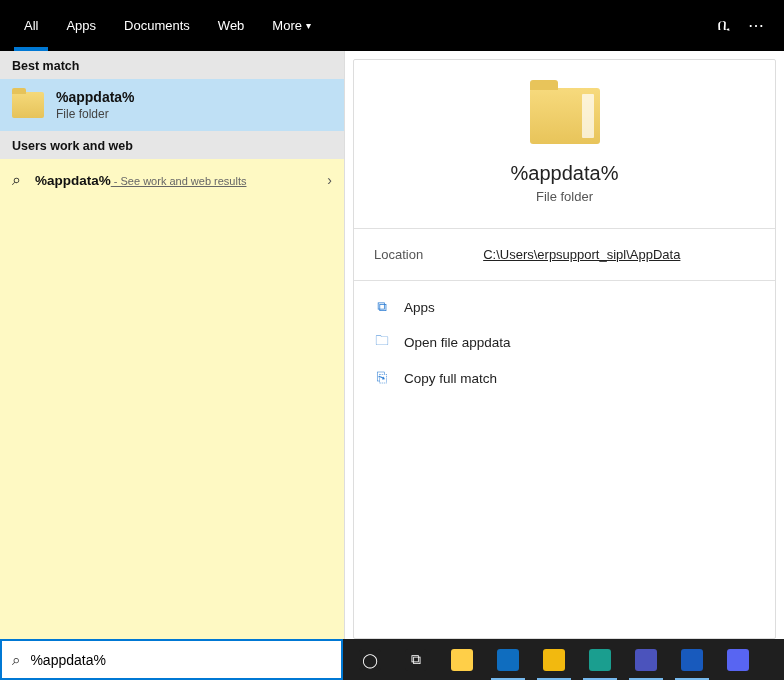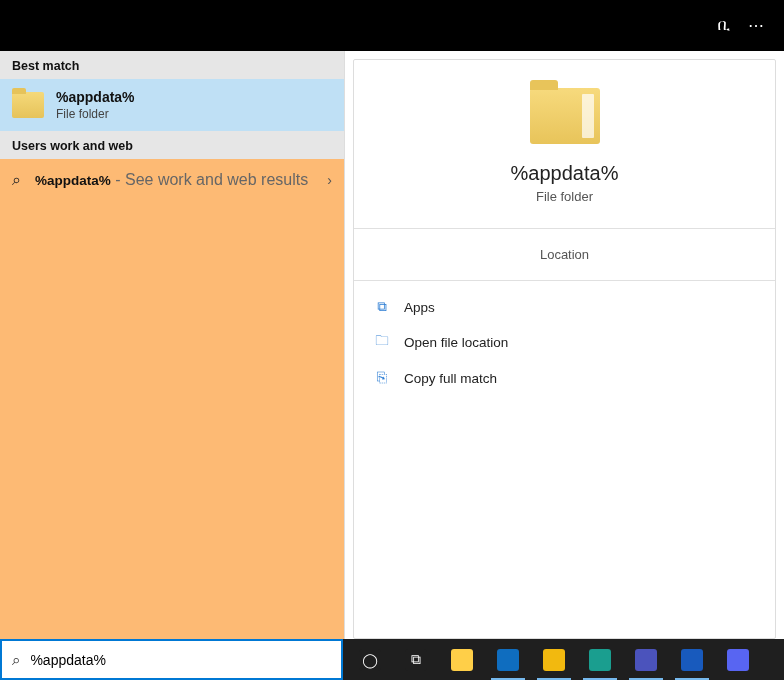--- a/index.html
+++ b/index.html
@@ -7,61 +7,71 @@
 
   .topbar { background: #000; height: 51px; display: flex; align-items: center; padding: 0 10px; }
   .tabs { display: flex; height: 100%; }
   .tab { color: #fff; font-size: 13px; padding: 0 14px; height: 100%; display: flex; align-items: center; cursor: pointer; position: relative; }
   .tab.active::after { content: ""; position: absolute; bottom: 0; left: 4px; right: 4px; height: 4px; background: #0078d4; }
   .more-caret { margin-left: 4px; font-size: 10px; }
   .topbar-right { margin-left: auto; display: flex; gap: 18px; padding-right: 10px; }
   .top-icon { color: #fff; font-size: 16px; cursor: pointer; }
 
   .main { display: flex; height: calc(100% - 51px - 41px); }
-  .left { width: 344px; background: #fdba74; display: flex; flex-direction: column; }
+  .left { width: 344px; background: #fef9c3; display: flex; flex-direction: column; }
   .section-label { font-size: 12.5px; font-weight: 600; padding: 8px 12px 6px; color: #111; background: #e6e6e6; }
   .best-row { background: #bfe0f5; display: flex; align-items: center; padding: 10px 12px; gap: 12px; }
   .folder-ico-sm { width: 32px; height: 26px; background: linear-gradient(#f5d97a,#e6c35a); border-radius: 2px; position: relative; }
   .folder-ico-sm::before { content:""; position:absolute; top:-4px; left:0; width:14px; height:6px; background:#e6c35a; border-radius:2px 2px 0 0; }
   .best-text .t1 { font-weight: 600; font-size: 14px; color: #111; }
   .best-text .t2 { font-size: 12px; color: #444; margin-top: 2px; }
   .web-row { display:flex; align-items:center; padding: 12px 12px; gap: 14px; cursor:pointer; }
   .web-row .mag { font-size:16px; color:#222; }
   .web-row .wt { font-size:13.5px; color:#111; }
-  .web-row .wsub { color:#666; font-size:16px; }
+  .web-row .wsub { color:#666; font-size:11px;text-decoration:underline; }
   .web-row .chev { margin-left:auto; color:#555; font-size:14px; }
 
   .right { flex:1; background:#fff; border-left:1px solid #ddd; display:flex; flex-direction:column; padding: 0; }
   .card { margin: 8px 8px 0 8px; border:1px solid #ddd; border-radius:2px; flex:1; display:flex; flex-direction:column; }
   .preview { display:flex; flex-direction:column; align-items:center; padding: 28px 0 24px; }
   .folder-lg { width: 70px; height: 56px; background: linear-gradient(#f7da7d,#e8c45a); border-radius:3px; position:relative; margin-bottom:18px; }
   .folder-lg::before { content:""; position:absolute; top:-8px; left:0; width:28px; height:10px; background:#e8c45a; border-radius:3px 3px 0 0; }
   .folder-lg::after { content:""; position:absolute; top:6px; right:6px; width:12px; height:44px; background:#fff; opacity:.7; border-radius:1px; }
   .pv-title { font-size: 20px; color:#222; }
   .pv-sub { font-size: 13px; color:#555; margin-top: 4px; }
-  .meta { border-top:1px solid #e0e0e0; padding: 18px 20px; display:flex; gap: 60px; align-items:center;flex-direction:column; }
+  .meta { border-top:1px solid #e0e0e0; padding: 18px 20px; display:flex; gap: 60px; align-items:center; }
   .meta-k { font-size: 13px; color:#555; }
   .meta-v { font-size: 13px; color:#222; text-decoration: underline; cursor:pointer; }
   .actions { border-top:1px solid #e0e0e0; padding: 10px 16px; }
   .action { display:flex; align-items:center; gap: 14px; padding: 8px 4px; cursor:pointer; font-size: 13.5px; color:#222; }
   .action .ai { color:#2b7cd3; width:16px; text-align:center; }
 
   .bottom { position:absolute; bottom:0; left:0; right:0; height:41px; display:flex; }
   .search-wrap { width: 343px; border:2px solid #0078d4; background:#fff; display:flex; align-items:center; padding: 0 10px; gap: 10px; }
   .search-wrap .mag { font-size:15px; color:#333; }
   .search-input { border:none; outline:none; flex:1; font-size:14px; background:transparent; }
   .taskbar { flex:1; background:#1f1f1f; display:flex; align-items:center; padding: 0 6px; gap: 4px; }
   .tb-item { width: 42px; height: 41px; display:flex; align-items:center; justify-content:center; cursor:pointer; position:relative; }
   .tb-item .underline { position:absolute; bottom:0; left:4px; right:4px; height:2px; background:#76b9ed; }
   .sq { width:22px; height:22px; border-radius:3px; }
 </style>
 </head>
 <body>
 
 <div class="topbar">
+  <div class="tabs">
+    <div class="tab active">All</div>
+    <div class="tab">Apps</div>
+    <div class="tab">Documents</div>
+    <div class="tab">Web</div>
+    <div class="tab">
+        <span>More</span>
+        <span class="more-caret">▾</span>
+      </div>
+  </div>
   <div class="topbar-right">
     <span class="top-icon">ቢ</span>
     <span class="top-icon">⋯</span>
   </div>
 </div>
 
 <div class="main">
   <div class="left">
     <div class="section-label">Best match</div>
     <div class="best-row">
@@ -81,29 +91,30 @@
 
   <div class="right">
     <div class="card">
       <div class="preview">
         <div class="folder-lg"></div>
         <div class="pv-title">%appdata%</div>
         <div class="pv-sub">File folder</div>
       </div>
       <div class="meta">
         <span class="meta-k">Location</span>
+        <span class="meta-v">C:\Users\erpsupport_sipl\AppData</span>
       </div>
       <div class="actions">
         <div class="action">
             <span class="ai">⧉</span>
             <span>Apps</span>
           </div>
         <div class="action">
             <span class="ai">🗀</span>
-            <span>Open file location</span>
+            <span>Open file appdata</span>
           </div>
         <div class="action">
             <span class="ai">⎘</span>
             <span>Copy full match</span>
           </div>
       </div>
     </div>
   </div>
 </div>
 

